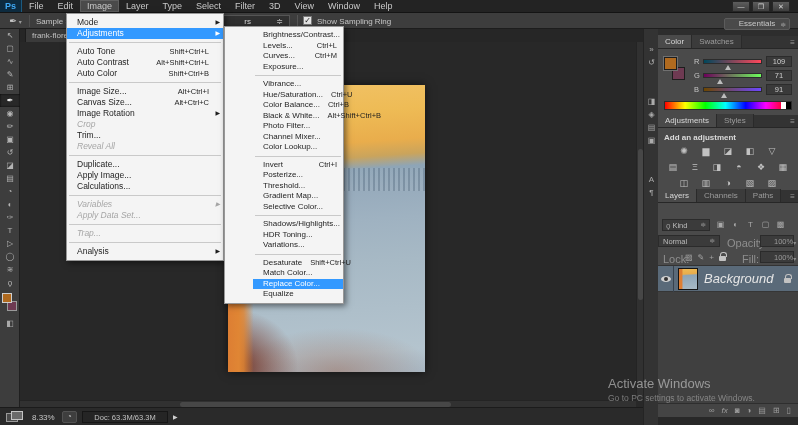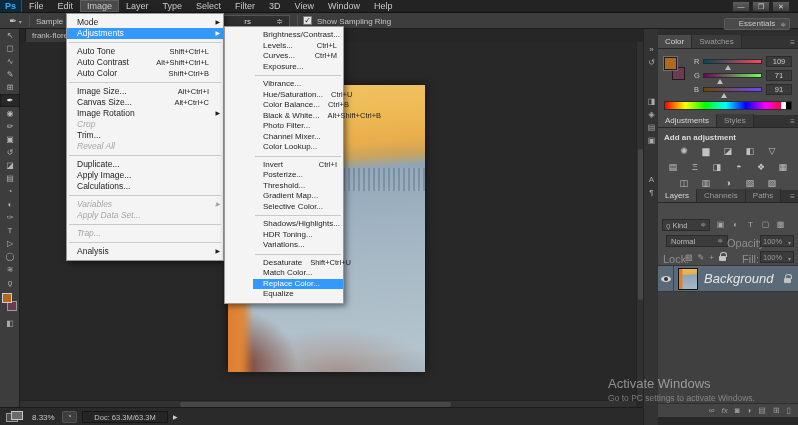--- a/index.html
+++ b/index.html
@@ -126,32 +126,32 @@
   
   .lrow { position:absolute; left:0; right:0; height:14px; }
   .filterrow { top:15px; } .blendrow { top:31px; } .lockrow { top:47px; }
   .kind-box { position:absolute; left:4px; top:1px; width:48px; height:12px; background:#3b3b3b;
     border:1px solid #2b2b2b; font-size:7.5px; color:#bbb; display:flex; align-items:center;
     gap:2px; padding:0 3px; }
   .kind-box .sd-arrow { margin-left:auto; font-size:7px; color:#9a9a9a; }
   .kind-box .search { color:#9a9a9a; font-size:8px; }
   .filter-icons { position:absolute; left:57px; top:1px; display:flex; gap:4px; }
   .filter-icons span { width:11px; height:12px; color:#a9a9a9; font-size:8px; text-align:center; line-height:12px; }
-  .blend-box { position:absolute; left:8px; top:1px; width:62px; height:12px; background:#3b3b3b;
+  .blend-box { position:absolute; left:0; top:1px; width:62px; height:12px; background:#3b3b3b;
     border:1px solid #2b2b2b; font-size:7.5px; color:#bbb; display:flex; align-items:center; padding:0 4px; }
   .blend-box .sd-arrow { margin-left:auto; font-size:7px; color:#9a9a9a; }
   .dimlabel { position:absolute; font-size:11px; color:#8e8e8e; white-space:nowrap; }
   .lbl-opacity { left:69px; top:3px; }
   .lbl-lock { left:5px; top:3px; }
   .lbl-fill { left:84px; top:3px; }
   .lock-icons { position:absolute; left:27px; top:1px; height:12px; display:flex; gap:5px; align-items:center; }
   .lock-icons .g { color:#a0a0a0; font-size:8px; }
   .val-box { position:absolute; right:4px; top:1px; width:34px; height:12px; background:#3b3b3b;
     border:1px solid #2b2b2b; font-size:7.5px; color:#9a9a9a; display:flex; align-items:flex-end;
-    justify-content:space-between; padding:0 2px; }
+    justify-content:space-between; padding:0 13px; }
   .val-box .sd-arrow { font-size:6px; color:#8e8e8e; }
   .layer-list { position:absolute; top:62px; left:0; right:0; bottom:22px; background:#404040;
     border-top:1px solid #333; }
   .layer-row { position:relative; height:26px; display:flex; align-items:center; border-bottom:1px solid #363636; }
   .layer-row.selected { background:#5a6a79; }
   .eye-cell { width:16px; height:26px; display:flex; align-items:center; justify-content:center;
     border-right:1px solid #38424d; }
   .eye-icon { position:relative; display:inline-block; width:10px; height:6px; background:#d2d2d2;
     border-radius:50%; }
   .eye-icon::after { content:""; position:absolute; left:3px; top:1px; width:4px; height:4px;

